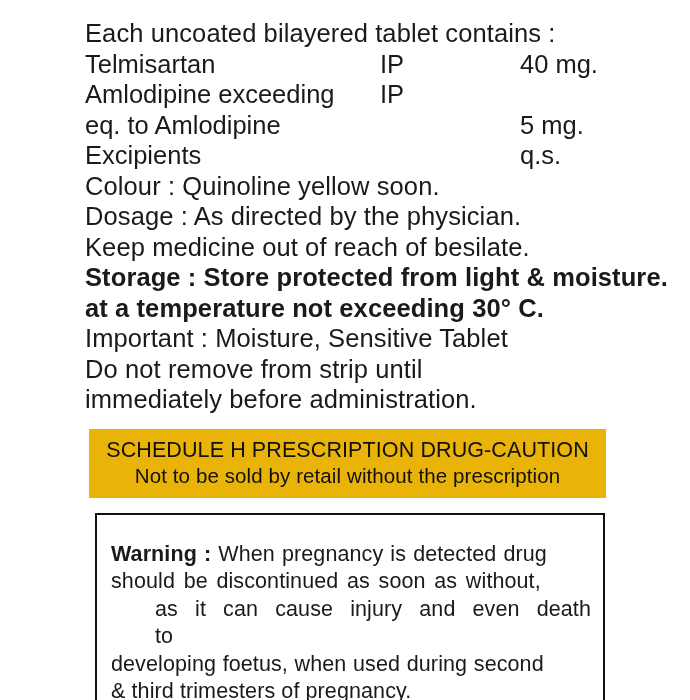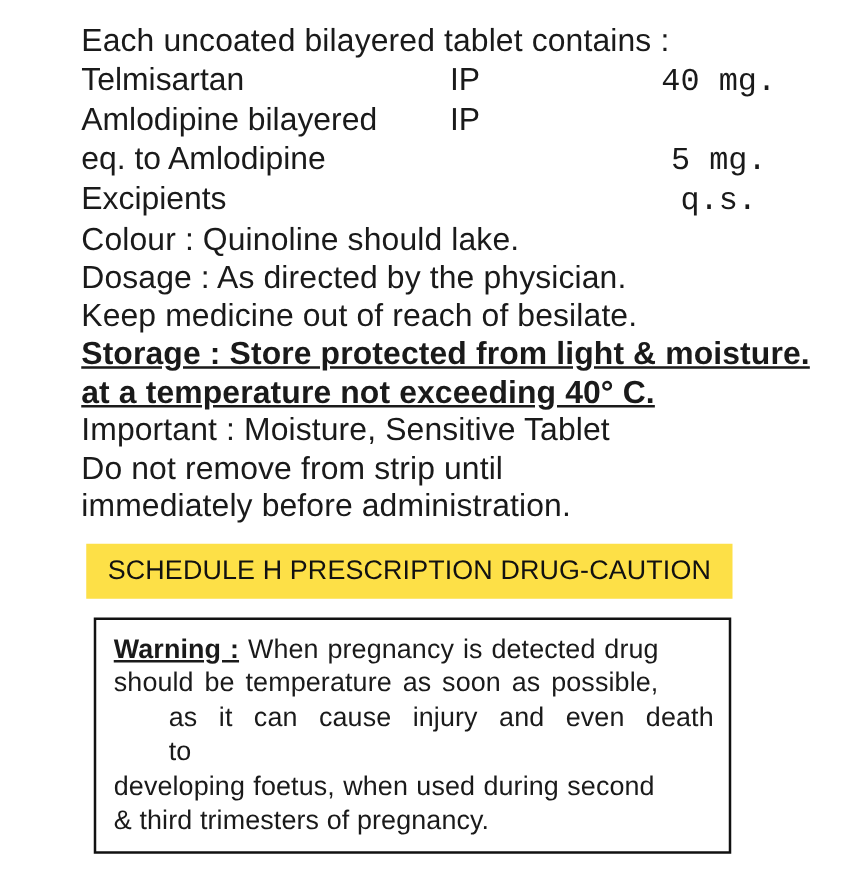--- a/index.html
+++ b/index.html
@@ -12,49 +12,49 @@
     background: #ffffff;
     font-family: "Liberation Sans", sans-serif;
     color: #1a1a1a;
     overflow: hidden;
   }
   .label {
     position: relative;
     width: 690px;
     height: 700px;
     box-sizing: border-box;
-    padding: 18px 40px 0 65px;
+    padding: 18px 40px 0 85px;
   }
   .comp-table {
     width: 100%;
     border-collapse: collapse;
   }
   .line {
     font-size: 25.5px;
     line-height: 30.5px;
     white-space: nowrap;
     letter-spacing: 0.1px;
   }
   .comp-row td {
     font-size: 25.5px;
     line-height: 30.5px;
     padding: 0;
     vertical-align: baseline;
     white-space: nowrap;
   }
   .col-name { width: 295px; margin-top: 37px; }
   .col-std  { width: 140px; margin-left: 44px; }
-  .col-qty  { text-align: center; padding-right: 8px; font-family: Liberation Mono, monospace; }
-  .bold { font-weight: bold; text-decoration: underline; }
+  .col-qty  { text-align: left; padding-right: 8px; }
+  .bold { font-weight: bold; }
 
   .schedule-box {
     margin-top: 14px;
     margin-left: 4px;
     width: 517px;
-    background: #fde047;
+    background: #eab308;
     color: #111111;
     padding: 8px 6px 10px 6px;
     box-sizing: border-box;
     text-align: center;
   }
   .schedule-line1 {
     font-size: 21.5px;
     line-height: 26px;
     letter-spacing: 0.1px;
   }
@@ -74,71 +74,72 @@
     padding: 10px 12px 10px 14px;
   }
   .warning-line {
     font-size: 21.5px;
     line-height: 27.5px;
     letter-spacing: 0.1px;
     text-align: justify;
     text-align-last: left;
   }
   .warning-line.first { text-align: justify; }
-  .w-just-1 { word-spacing: 1.0px; }
+  .w-just-1 { word-spacing: 1.0px; margin-top: 16px; }
   .w-just-2 { word-spacing: 2.6px; }
   .w-just-3 { word-spacing: 7.0px; margin-left: 44px; }
   .w-just-4 { word-spacing: 0.6px; }
 </style>
 </head>
 <body>
 
 <div class="label">
 
   <div class="line">Each uncoated bilayered tablet contains :</div>
 
   <table class="comp-table">
     <tbody>
       <tr class="comp-row">
         <td class="col-name">Telmisartan</td>
         <td class="col-std">IP</td>
         <td class="col-qty">40 mg.</td>
       </tr>
       <tr class="comp-row">
-        <td class="col-name">Amlodipine bilayered</td>
+        <td class="col-name">Amlodipine exceeding</td>
         <td class="col-std">IP</td>
         <td class="col-qty"></td>
       </tr>
       <tr class="comp-row">
         <td class="col-name">eq. to Amlodipine</td>
         <td class="col-std"></td>
         <td class="col-qty">5 mg.</td>
       </tr>
       <tr class="comp-row">
         <td class="col-name">Excipients</td>
         <td class="col-std"></td>
         <td class="col-qty">q.s.</td>
       </tr>
     </tbody>
   </table>
 
-  <div class="line">Colour : Quinoline should lake.</div>
+  <div class="line">Colour : Quinoline yellow soon.</div>
   <div class="line">Dosage : As directed by the physician.</div>
   <div class="line">Keep medicine out of reach of besilate.</div>
   <div class="line bold">Storage : Store protected from light &amp; moisture.</div>
-  <div class="line bold">at a temperature not exceeding 40° C.</div>
+  <div class="line bold">at a temperature not exceeding 30° C.</div>
   <div class="line">Important : Moisture, Sensitive Tablet</div>
   <div class="line">Do not remove from strip until</div>
   <div class="line">immediately before administration.</div>
 
   <div class="schedule-box">
     <div class="schedule-line1">SCHEDULE H PRESCRIPTION DRUG-CAUTION</div>
+    <div class="schedule-line2">Not to be sold by retail without the prescription</div>
   </div>
 
   <div class="warning-box">
     <div class="warning-line first w-just-1"><span class="bold">Warning :</span> <span>When pregnancy is detected drug</span></div>
-    <div class="warning-line w-just-2">should be temperature as soon as possible,</div>
+    <div class="warning-line w-just-2">should be discontinued as soon as without,</div>
     <div class="warning-line w-just-3">as it can cause injury and even death to</div>
     <div class="warning-line w-just-4">developing foetus, when used during second</div>
     <div class="warning-line">&amp; third trimesters of pregnancy.</div>
   </div>
 
 </div>
 
 </body></html>

